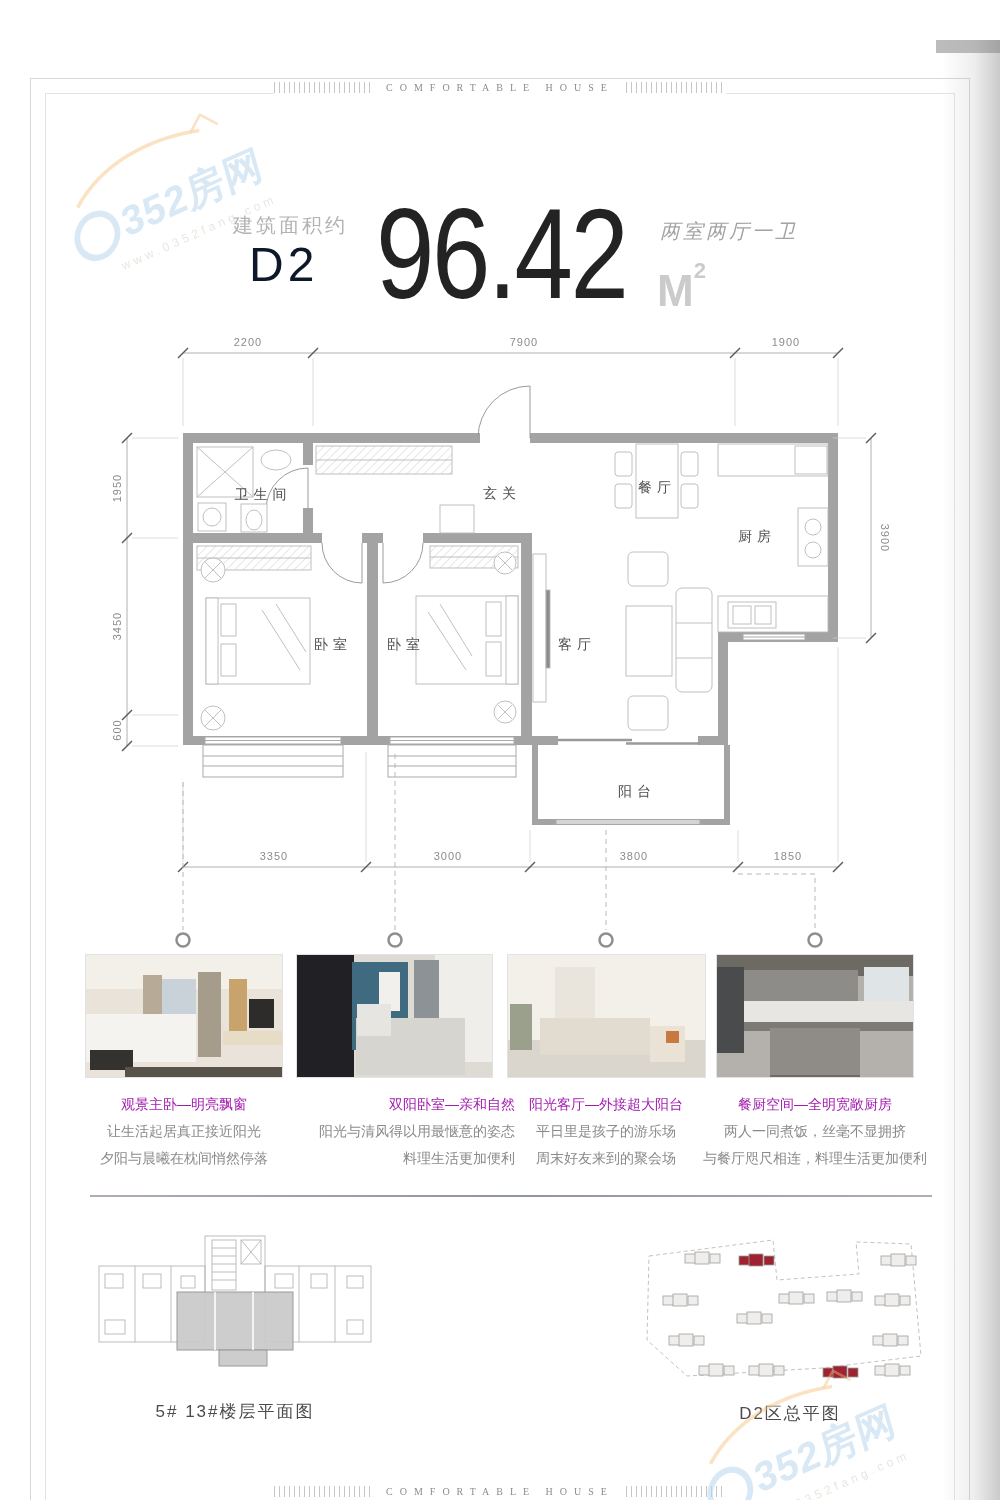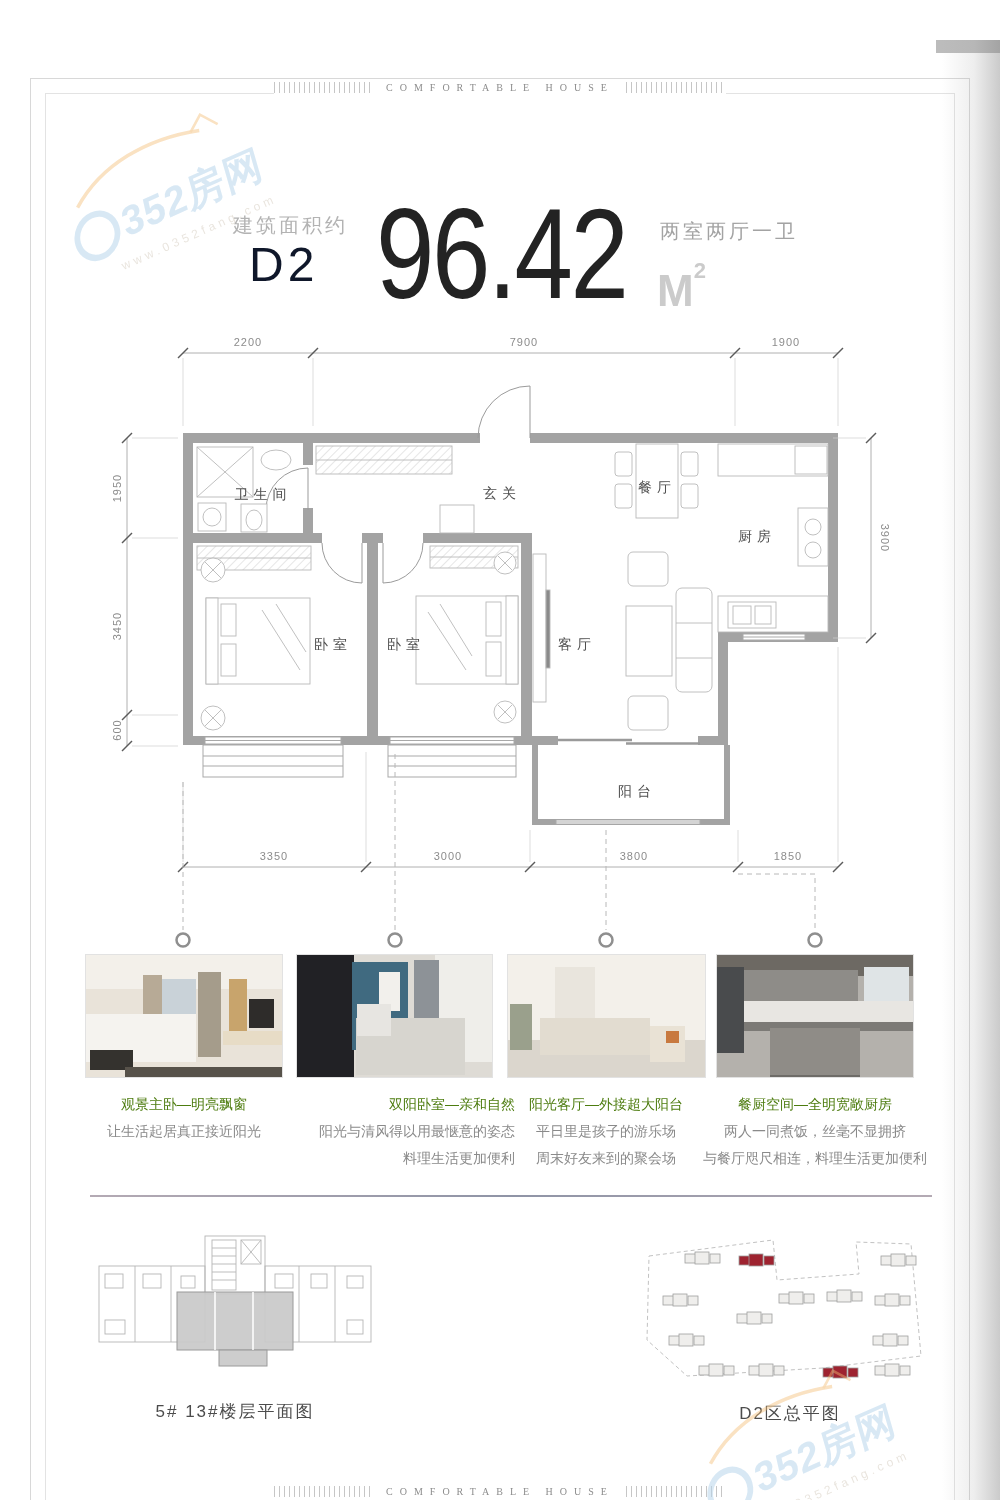--- a/index.html
+++ b/index.html
@@ -16,21 +16,21 @@
     letter-spacing:7px;color:#8d8d8d;white-space:nowrap;}
   
   .edge-shade{position:absolute;right:0;top:0;width:58px;height:100%;pointer-events:none;
     background:linear-gradient(to right,rgba(160,160,160,0) 0%,rgba(160,160,160,.18) 55%,rgba(130,130,130,.42) 100%);}
   .edge-corner{position:absolute;right:0;top:0;width:64px;height:13px;background:#ababab;opacity:.8;pointer-events:none;}
   
   .t-arealabel{position:absolute;left:233px;top:172px;font-size:20px;color:#b3b3b3;letter-spacing:3px;}
   .t-unit{position:absolute;left:249px;top:197px;font-size:48px;color:#0f172a;letter-spacing:4px;}
   .t-big{position:absolute;left:376px;top:150px;font-size:128px;line-height:1;color:#232323;
     letter-spacing:-3px;transform:scaleX(.82);transform-origin:left top;}
-  .t-layout{position:absolute;left:660px;top:178px;font-size:20px;color:#a3a3a3;letter-spacing:3px;}
+  .t-layout{position:absolute;left:660px;top:178px;font-size:20px;color:#a3a3a3;letter-spacing:3px;font-style:italic;}
   .t-m2{position:absolute;left:657px;top:218px;font-size:44px;color:#cbcbcb;font-weight:bold;}
   .t-m2 sup{font-size:22px;vertical-align:28px;}
   
   .plan{position:absolute;left:95px;top:278px;width:810px;height:632px;}
   .plan text{font-family:"Liberation Sans",sans-serif;}
   .roomlabel{fill:#4f4f4f;font-size:14px;letter-spacing:5px;}
   .dimtext{fill:#8c8c8c;font-size:11px;letter-spacing:1px;}
   
   .photo{position:absolute;top:915px;height:122px;overflow:hidden;background:#ddd;box-shadow:0 0 0 1px #e2e2e2;}
   .photo div{position:absolute;}
@@ -63,21 +63,21 @@
   
   .p4a{inset:0;background:#b4b1ac;} .p4b{left:0;top:0;width:100%;height:17%;background:#6d6963;}
   .p4c{left:0;top:10%;width:14%;height:70%;background:#494b4d;}
   .p4d{left:14%;top:12%;width:58%;height:26%;background:#8e8c88;}
   .p4e{left:75%;top:10%;width:23%;height:32%;background:#dfe4e6;}
   .p4f{left:14%;top:38%;width:86%;height:17%;background:#e8e6e2;}
   .p4g{left:14%;top:55%;width:86%;height:7%;background:#7c7a76;}
   .p4h{left:27%;top:60%;width:46%;height:38%;background:#8f8c87;border-bottom:8px solid #6e6c68;}
   
   .cap{position:absolute;top:1051px;width:240px;text-align:center;color:#8a8a8a;font-size:14px;line-height:27px;}
-  .cap .c1{color:#4d7c0f;}
+  .cap .c1{color:#a21caf;}
   
   .sep{position:absolute;left:90px;top:1155px;width:842px;height:2px;
     background:linear-gradient(to right,#b4aab4,#8f94a6 50%,#b4aab4);}
   
   .bl-svg{position:absolute;left:85px;top:1192px;width:300px;height:160px;}
   .sp-svg{position:absolute;left:635px;top:1188px;width:310px;height:170px;}
   .diag-label{position:absolute;text-align:center;font-size:17px;color:#4c4c4c;letter-spacing:2px;}
   .bl-label{left:85px;top:1360px;width:300px;}
   .sp-label{left:635px;top:1362px;width:310px;}
   
@@ -362,20 +362,21 @@
       <div class="p4d"></div>
     <div class="p4e"></div>
       <div class="p4f"></div>
       <div class="p4g"></div>
       <div class="p4h"></div>
   </div>
 
   <div class="cap" style="left:64px;">
     <div class="c1">观景主卧—明亮飘窗</div>
     <div>让生活起居真正接近阳光</div>
+    <div>夕阳与晨曦在枕间悄然停落</div>
   </div>
   <div class="cap" style="left:275px;text-align:right;">
     <div class="c1">双阳卧室—亲和自然</div>
     <div>阳光与清风得以用最惬意的姿态</div>
     <div>料理生活更加便利</div>
   </div>
   <div class="cap" style="left:695px;">
     <div class="c1">餐厨空间—全明宽敞厨房</div>
     <div>两人一同煮饭，丝毫不显拥挤</div>
     <div>与餐厅咫尺相连，料理生活更加便利</div>

